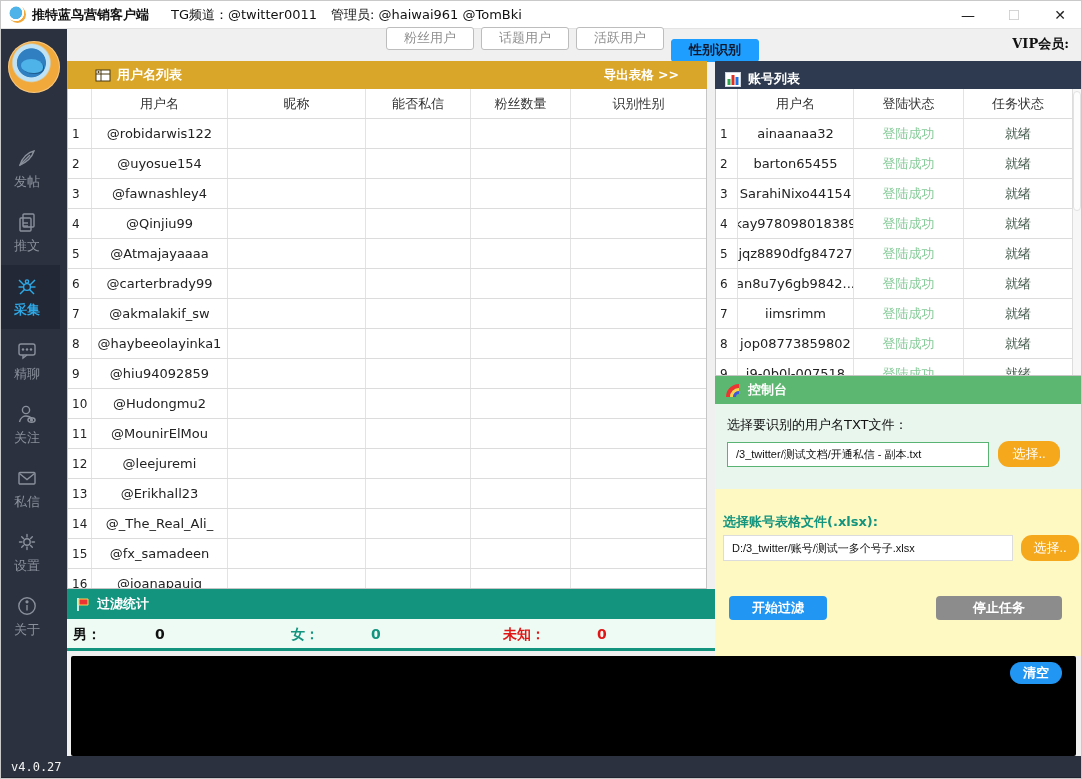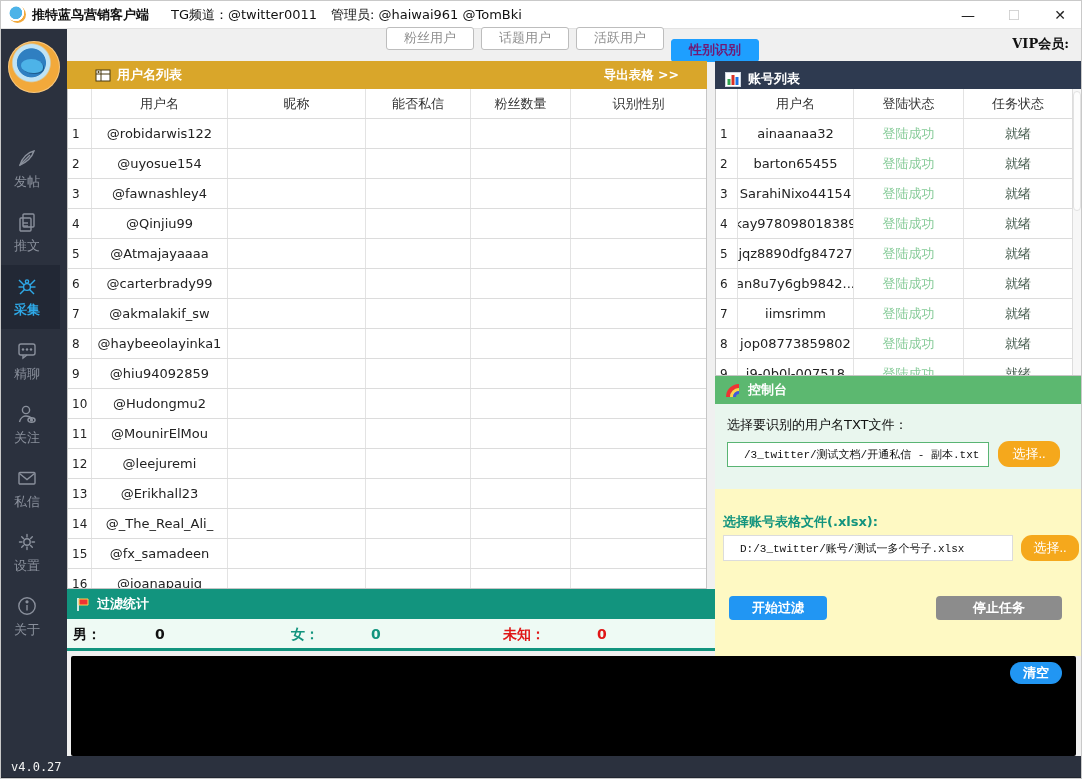--- a/index.html
+++ b/index.html
@@ -19,21 +19,21 @@
   .winbtns { margin-left:auto; display:flex; height:28px; }
   .winbtn { width:46px; height:28px; display:flex; align-items:center; justify-content:center;
     color:#222; font-size:14px; cursor:pointer; }
   .winbtn.max { color:#c9c9c9; }
   
   .tabbar { position:absolute; left:66px; top:28px; width:1016px; height:30px;
     background:#f0f0f0; display:flex; align-items:center; }
   .tabs { display:flex; gap:7px; margin-left:319px; }
   .tab { min-width:88px; height:23px; padding:0 14px; background:#fff; border:1px solid #bdbdbd;
     border-radius:3px; color:#8f8f8f; display:flex; align-items:center; justify-content:center; cursor:pointer; }
-  .tab.active { background:#1e9fff; border-color:#1e9fff; color:#701a75; font-weight:bold;margin-top:12px; }
+  .tab.active { background:#1e9fff; border-color:#1e9fff; color:#0f172a; font-weight:bold;margin-top:12px; }
   .vip { margin-left:auto; margin-right:14px; font-weight:bold; color:#111;
     font-family:"DejaVu Serif","Liberation Serif",serif; }
   
   .sidebar { position:absolute; left:0; top:28px; width:66px; height:727px;
     background:#2b313e; display:flex; flex-direction:column; align-items:center; }
   .logo { width:52px; height:52px; border-radius:50%; margin-top:12px; position:relative;
     background:radial-gradient(circle at 45% 42%, #2f7fc1 0 34%, #bfe3f5 36% 44%, #f2a93b 48% 78%, #d8892b 80% 100%);
     box-shadow:0 0 0 1px rgba(255,255,255,.35) inset; }
   .logo::after { content:""; position:absolute; left:13px; top:18px; width:22px; height:14px;
     background:#4db3e8; border-radius:50% 60% 40% 60%; box-shadow:1px 1px 0 #1d5d8f; }
@@ -98,22 +98,22 @@
     background:#f7f7f7; border-left:1px solid #ddd; }
   .scrollthumb { position:absolute; right:1px; top:2px; width:8px; height:120px;
     background:#fdfdfd; border:1px solid #e2e2e2; border-radius:4px; }
   
   .console-header { position:absolute; left:714px; top:375px; width:368px; height:28px;
     background:#5cb870; color:#fff; font-weight:bold; display:flex; align-items:center;
     padding:0 10px; gap:7px; }
   .console-green { position:absolute; left:714px; top:403px; width:368px; height:85px;
     background:#e9f6ee; }
   .console-green .lbl { position:absolute; left:12px; top:12px; color:#111; }
-  .file-input { position:absolute; background:#fff; font-family:Liberation Mono, monospace;
-    font-size:11px; color:#111; display:flex; align-items:center; padding:0 16px; white-space:nowrap; overflow:hidden; }
+  .file-input { position:absolute; background:#fff; font-family:Liberation Sans, sans-serif;
+    font-size:11px; color:#111; display:flex; align-items:center; padding:0 8px; white-space:nowrap; overflow:hidden; }
   .txt-input { left:12px; top:38px; width:262px; height:25px; border:1px solid #59b473; }
   .btn-orange { position:absolute; background:#f5a81c; color:#fff; font-weight:normal;
     border:none; border-radius:11px; height:26px; display:flex; align-items:center;
     justify-content:center; cursor:pointer; font-size:13px; }
   .txt-btn { left:283px; top:37px; width:62px; }
   .console-gray { position:absolute; left:714px; top:488px; width:368px; height:167px;
     background:#fef9c3; }
   .console-gray .lbl2 { position:absolute; left:8px; top:24px; color:#12947e; font-weight:bold; }
   .xlsx-input { left:8px; top:46px; width:290px; height:26px; border:1px solid #dcdcdc; }
   .xlsx-btn { left:306px; top:46px; width:58px; }

